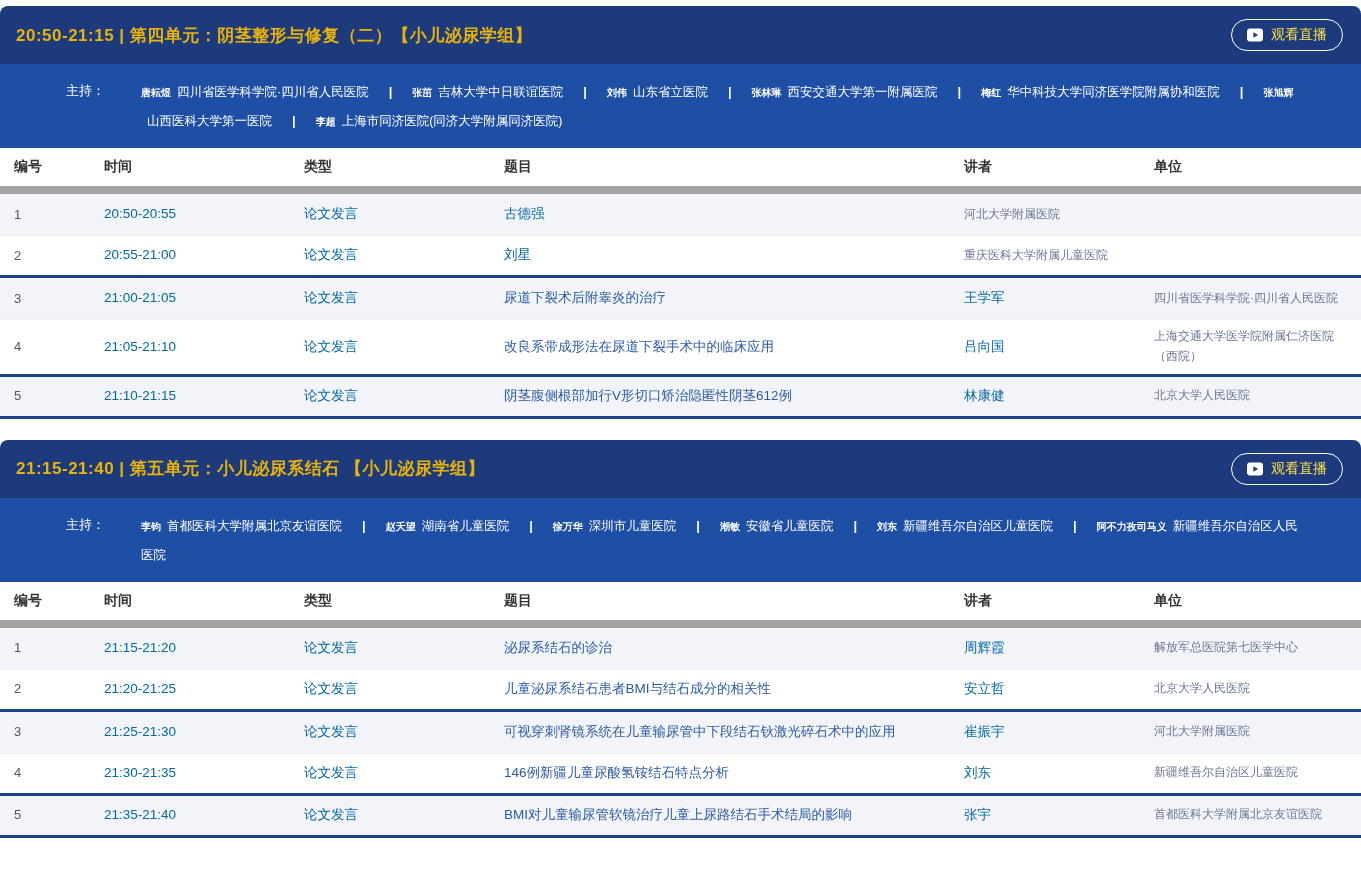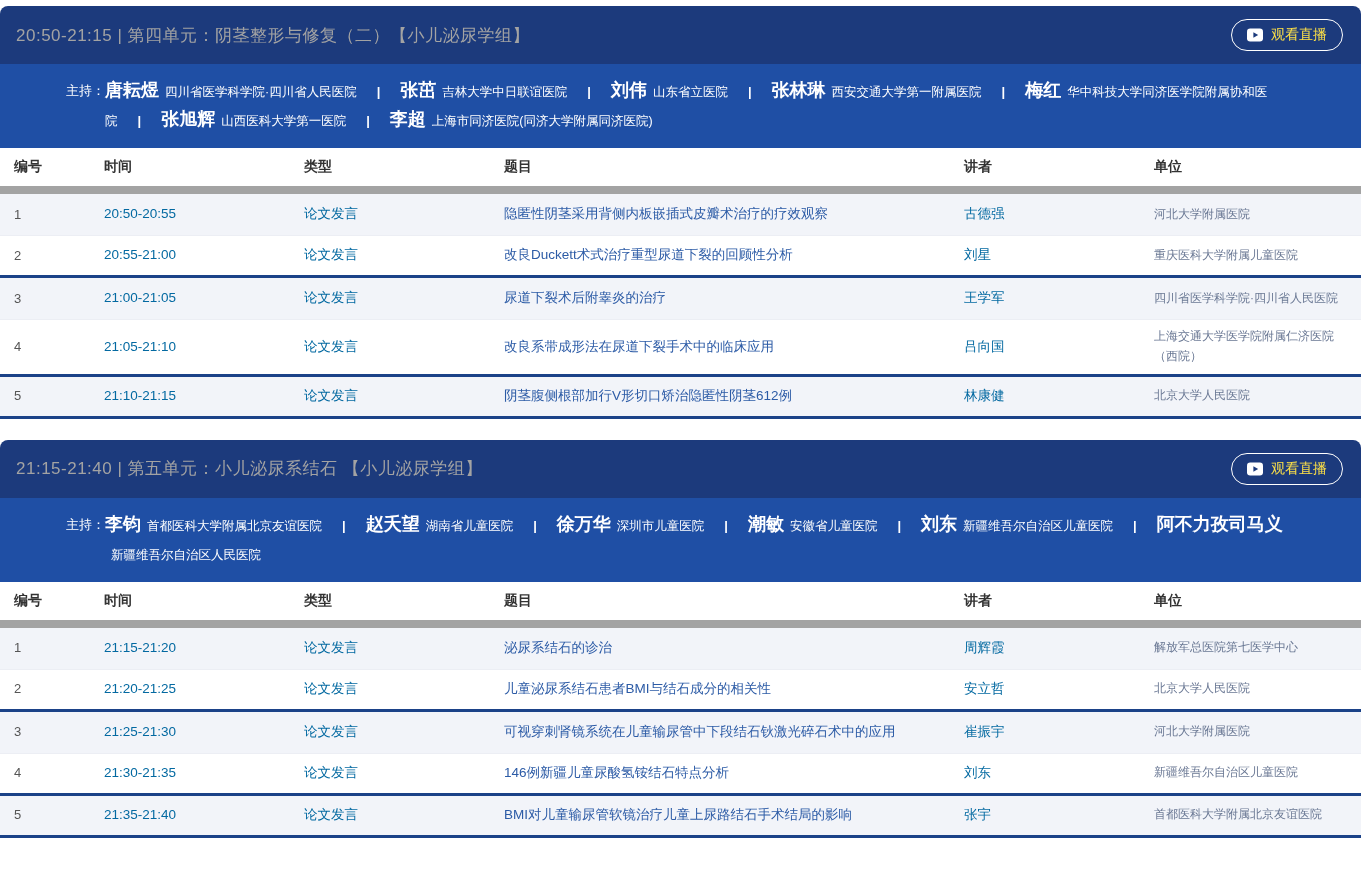--- a/index.html
+++ b/index.html
@@ -6,32 +6,32 @@
   html,body { width:1361px; height:880px; overflow:hidden; background:#fff;
               font-family:"Liberation Sans", sans-serif; }
   .page { width:1361px; padding-top:6px; }
 
   .session { margin-bottom:21px; }
 
   
   .titlebar { height:58px; background:#1c3a7c; border-radius:8px 8px 0 0;
               display:flex; align-items:center; justify-content:space-between;
               padding:0 18px 0 16px; }
-  .titlebar h2 { color:#a3a3a3; font-size:17px; font-weight:normal; letter-spacing:.5px; }
+  .titlebar h2 { color:#eab308; font-size:17px; font-weight:bold; letter-spacing:.5px; }
   .live-btn { display:flex; align-items:center; gap:7px; border:1px solid #fff;
               border-radius:17px; padding:6px 15px; color:#fde047; font-size:14px;
               background:transparent; cursor:pointer; white-space:nowrap; }
   .live-btn svg { display:block; }
 
   
   .hostsbar { background:#1f4fa5; color:#fff; padding:13px 60px 13px 66px;
-              display:flex; align-items:flex-start; }
+              display:flex; align-items:flex-start;gap:36px; }
   .hosts-label { flex:0 0 auto; font-size:13px; line-height:27px; }
   .hosts-list { flex:1; line-height:27px; }
-  .host-name { font-weight:bold; font-size:18px; }
+  .host-name { font-weight:bold; font-size:10px; }
   .host-org  { font-size:12.5px; margin-left:6px; }
   .host-sep  { font-weight:bold; margin:0 20px; font-size:13px; }
 
   
   .thead, .trow { display:grid;
       grid-template-columns:90px 200px 200px 460px 190px 1fr;
       align-items:center; }
   .thead { min-height:46px; border-bottom:8px solid #a3a3a3; }
   .thead .th { font-size:14px; font-weight:bold; color:#333; padding-left:14px; }
   .trow { min-height:42px; padding:7px 0; border-bottom:1px solid #eceef4; }
@@ -70,29 +70,27 @@
           <div class="th">类型</div>
           <div class="th">题目</div>
           <div class="th">讲者</div>
           <div class="th">单位</div>
         </div>
     <div class="tbody">
           <div class="trow alt">
             <div class="td c-no">1</div>
             <div class="td c-time">20:50-20:55</div>
             <div class="td c-type">论文发言</div>
-            <div class="td c-title">隐匿性阴茎采用背侧内板嵌插式皮瓣术治疗的疗效观察</div>
             <div class="td c-speaker">古德强</div>
             <div class="td c-org">河北大学附属医院</div>
           </div>
           <div class="trow group-end">
             <div class="td c-no">2</div>
             <div class="td c-time">20:55-21:00</div>
             <div class="td c-type">论文发言</div>
-            <div class="td c-title">改良Duckett术式治疗重型尿道下裂的回顾性分析</div>
             <div class="td c-speaker">刘星</div>
             <div class="td c-org">重庆医科大学附属儿童医院</div>
           </div>
           <div class="trow alt">
             <div class="td c-no">3</div>
             <div class="td c-time">21:00-21:05</div>
             <div class="td c-type">论文发言</div>
             <div class="td c-title">尿道下裂术后附睾炎的治疗</div>
             <div class="td c-speaker">王学军</div>
             <div class="td c-org">四川省医学科学院·四川省人民医院</div>

